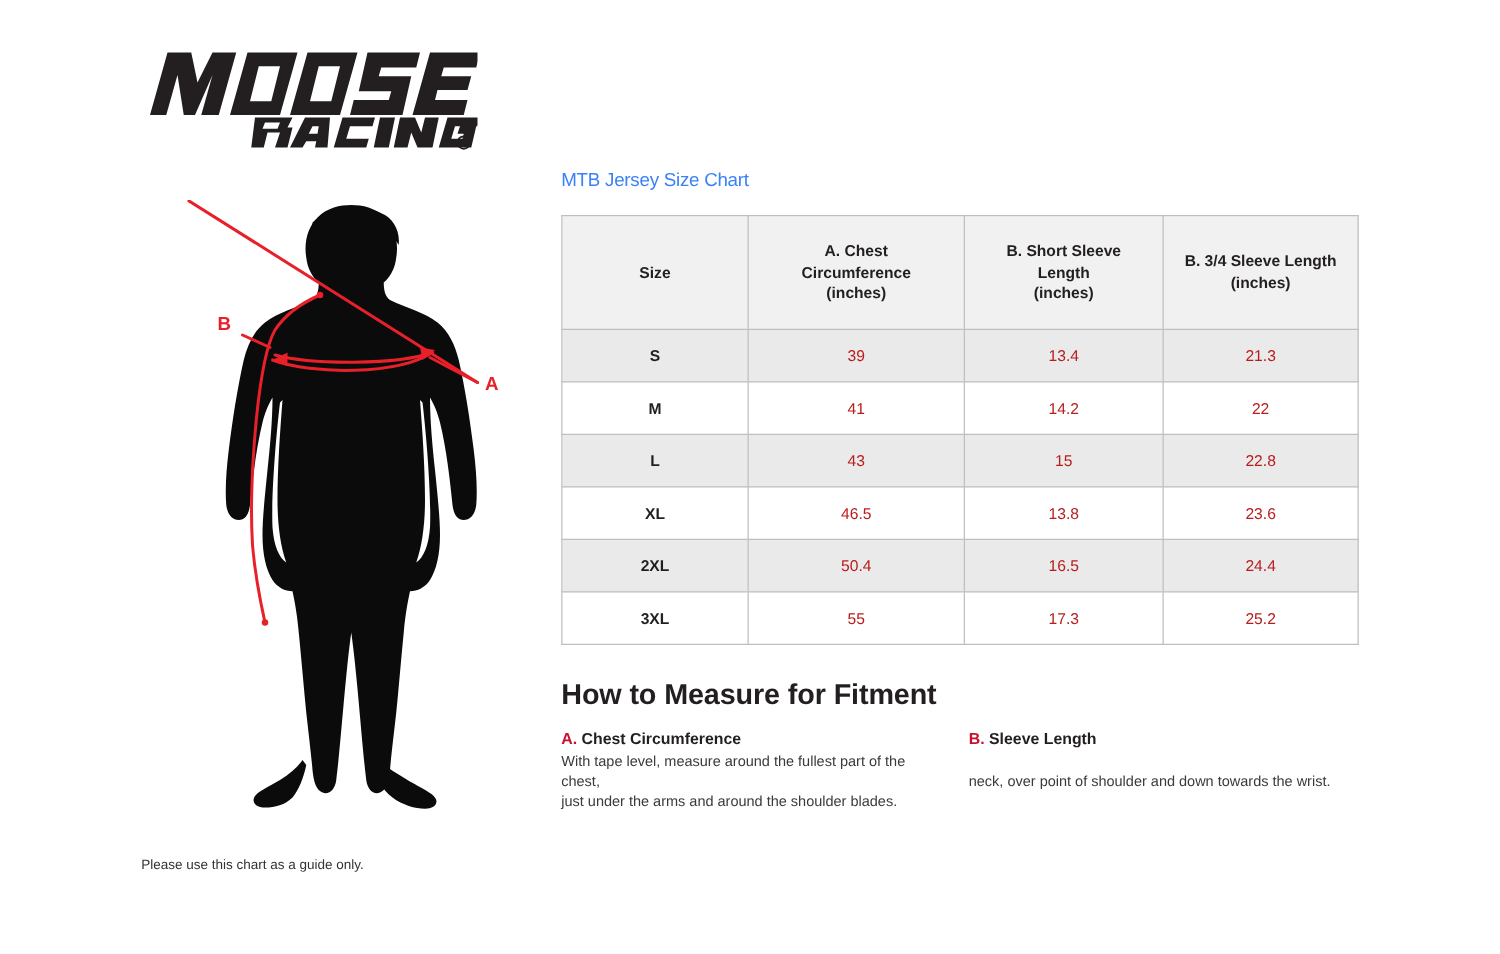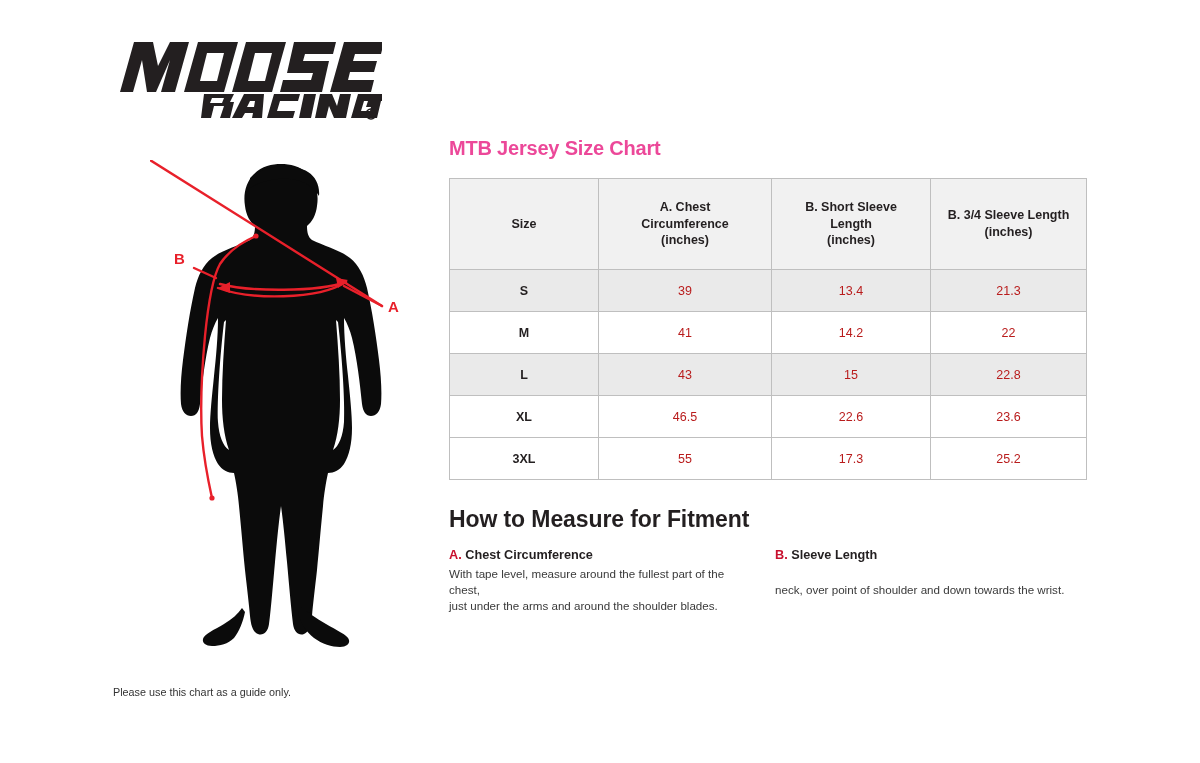--- a/index.html
+++ b/index.html
@@ -38,24 +38,24 @@
 
   
   #content-col {
     position: absolute;
     left: 449px;
     top: 136px;
     width: 640px;
   }
 
   .chart-title {
-    font-size: 20px;
-    font-weight: bold;
+    font-size: 15px;
+    font-weight: normal;
     letter-spacing: -0.2px;
-    color: #ec4899;
+    color: #3b82f6;
     margin: 0 0 18px 0;
     line-height: 1.2;
   }
 
   
   table.size-table {
     border-collapse: collapse;
     width: 637px;
     table-layout: fixed;
   }
@@ -312,22 +312,28 @@
       </tr>
       <tr class="odd">
         <td class="size-cell">L</td>
         <td>43</td>
         <td>15</td>
         <td>22.8</td>
       </tr>
       <tr class="even">
         <td class="size-cell">XL</td>
         <td>46.5</td>
-        <td>22.6</td>
+        <td>13.8</td>
         <td>23.6</td>
+      </tr>
+      <tr class="odd">
+        <td class="size-cell">2XL</td>
+        <td>50.4</td>
+        <td>16.5</td>
+        <td>24.4</td>
       </tr>
       <tr class="even">
         <td class="size-cell">3XL</td>
         <td>55</td>
         <td>17.3</td>
         <td>25.2</td>
       </tr>
     </tbody>
   </table>
 

